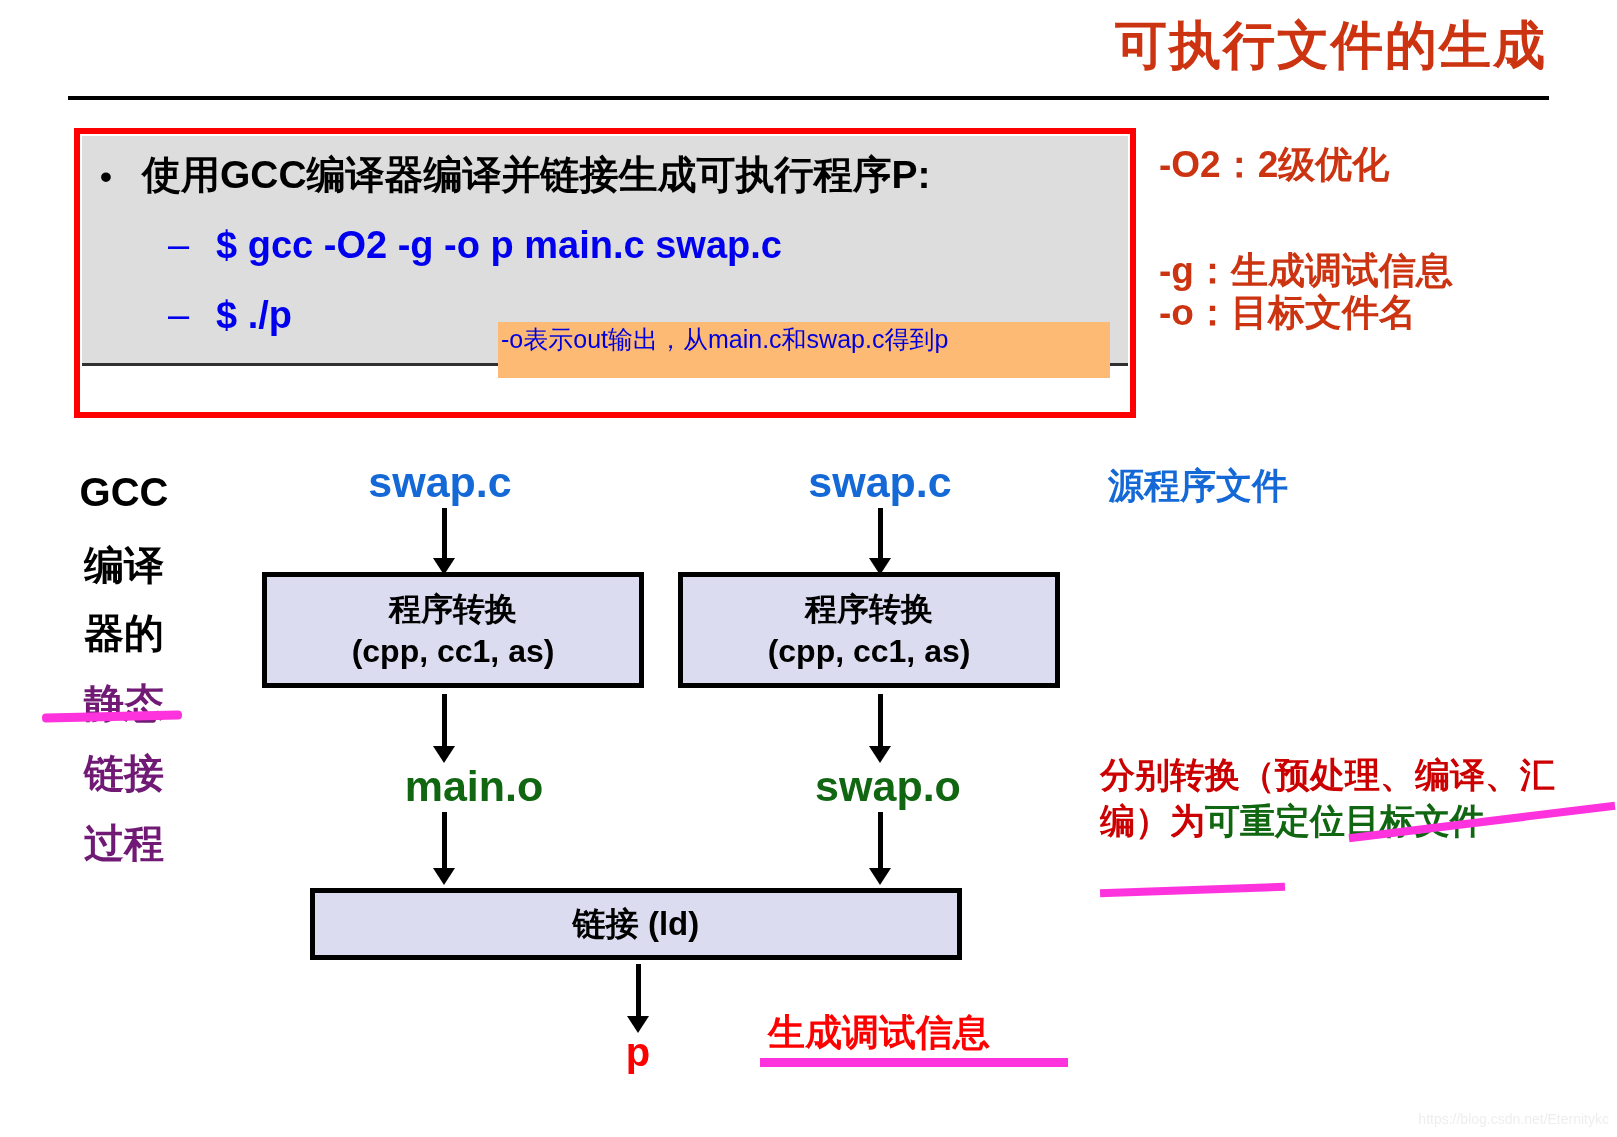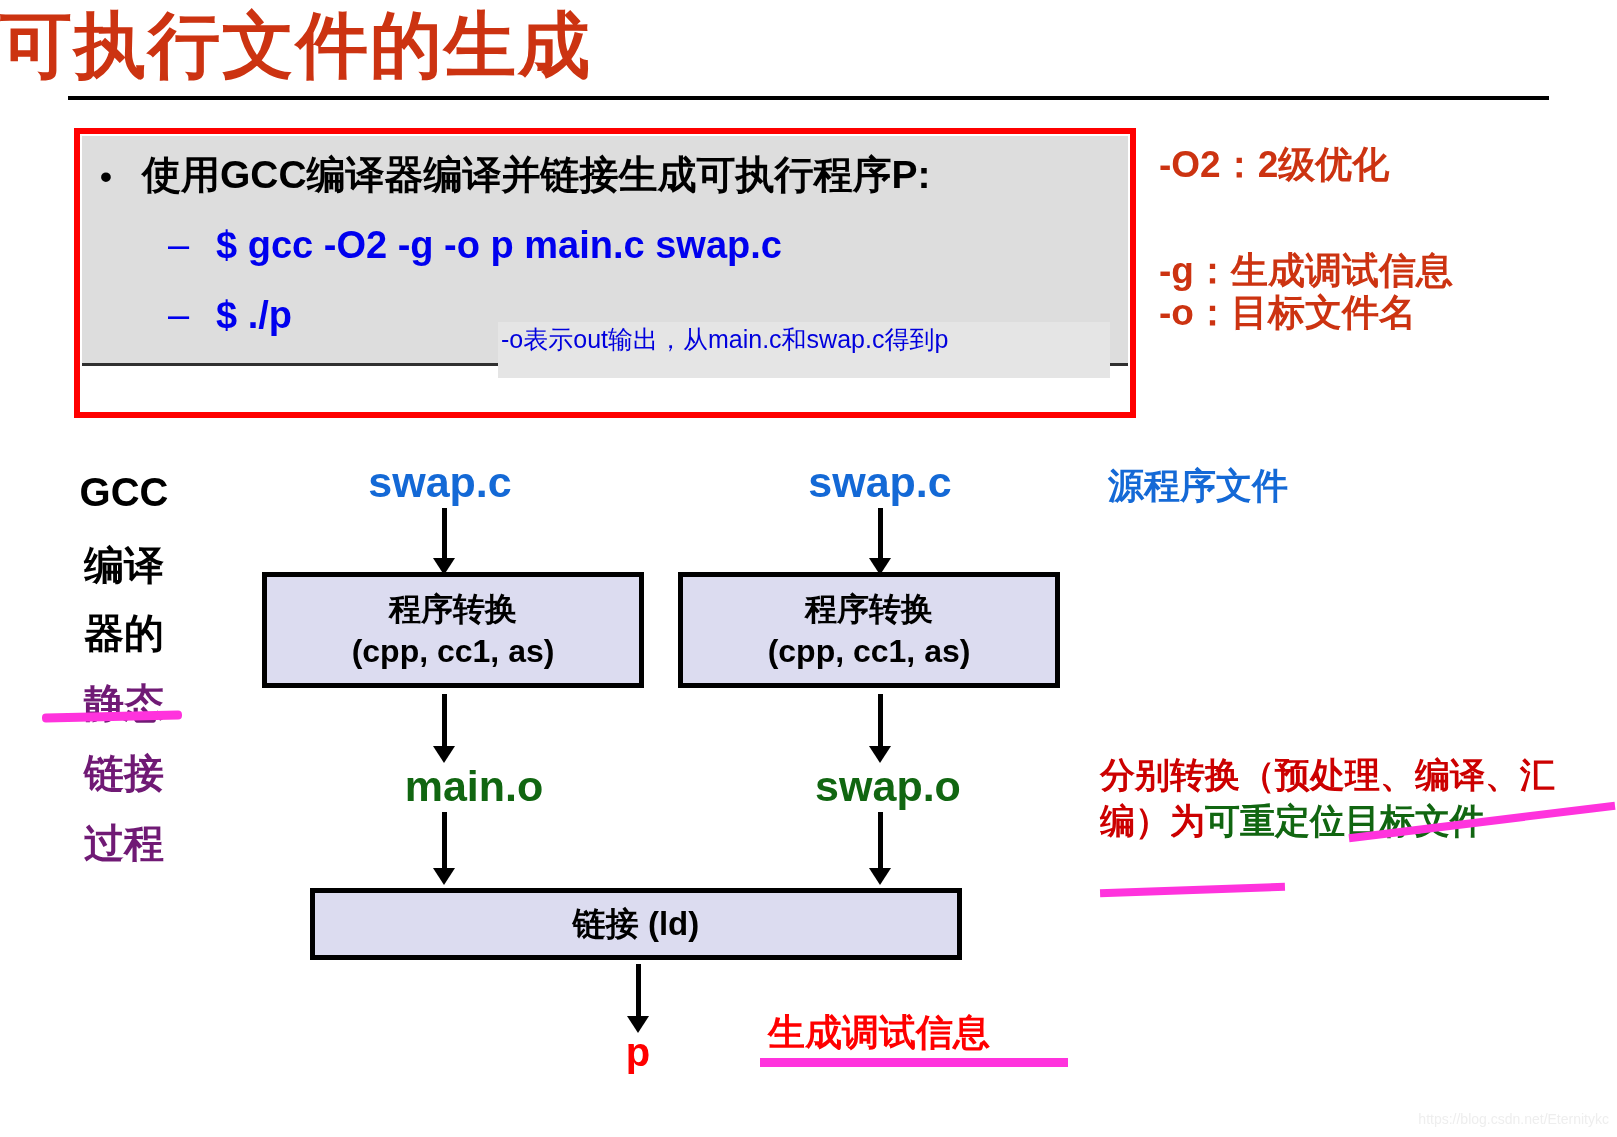--- a/index.html
+++ b/index.html
@@ -10,22 +10,22 @@
     width: 1617px; height: 1137px;
     position: relative;
     overflow: hidden;
     font-family: "Liberation Sans", "DejaVu Sans", sans-serif;
   }
 
   
   #slide-title {
     position: absolute;
     left: 0; top: 2px; width: 1547px;
-    text-align: left;
-    font-size: 72px;
+    text-align: right;
+    font-size: 52px;
     font-weight: bold;
     color: #cc3311;
     letter-spacing: 2px;
     line-height: 86px;
     white-space: nowrap;
   }
   #title-rule {
     position: absolute;
     left: 68px; top: 96px;
     width: 1481px; height: 4px;
@@ -74,21 +74,21 @@
     font-weight: normal;
   }
   #sub-row-1 { left: 168px; top: 224px; }
   #sub-row-2 { left: 168px; top: 294px; }
 
   
   #orange-callout {
     position: absolute;
     left: 498px; top: 322px;
     width: 612px; height: 56px;
-    background: #e5e5e5;
+    background: #fdba74;
     color: #0000dd;
     font-size: 25px;
     font-weight: normal;
     line-height: 34px;
     padding-left: 3px;
     box-sizing: border-box;
     white-space: nowrap;
   }
 
   

